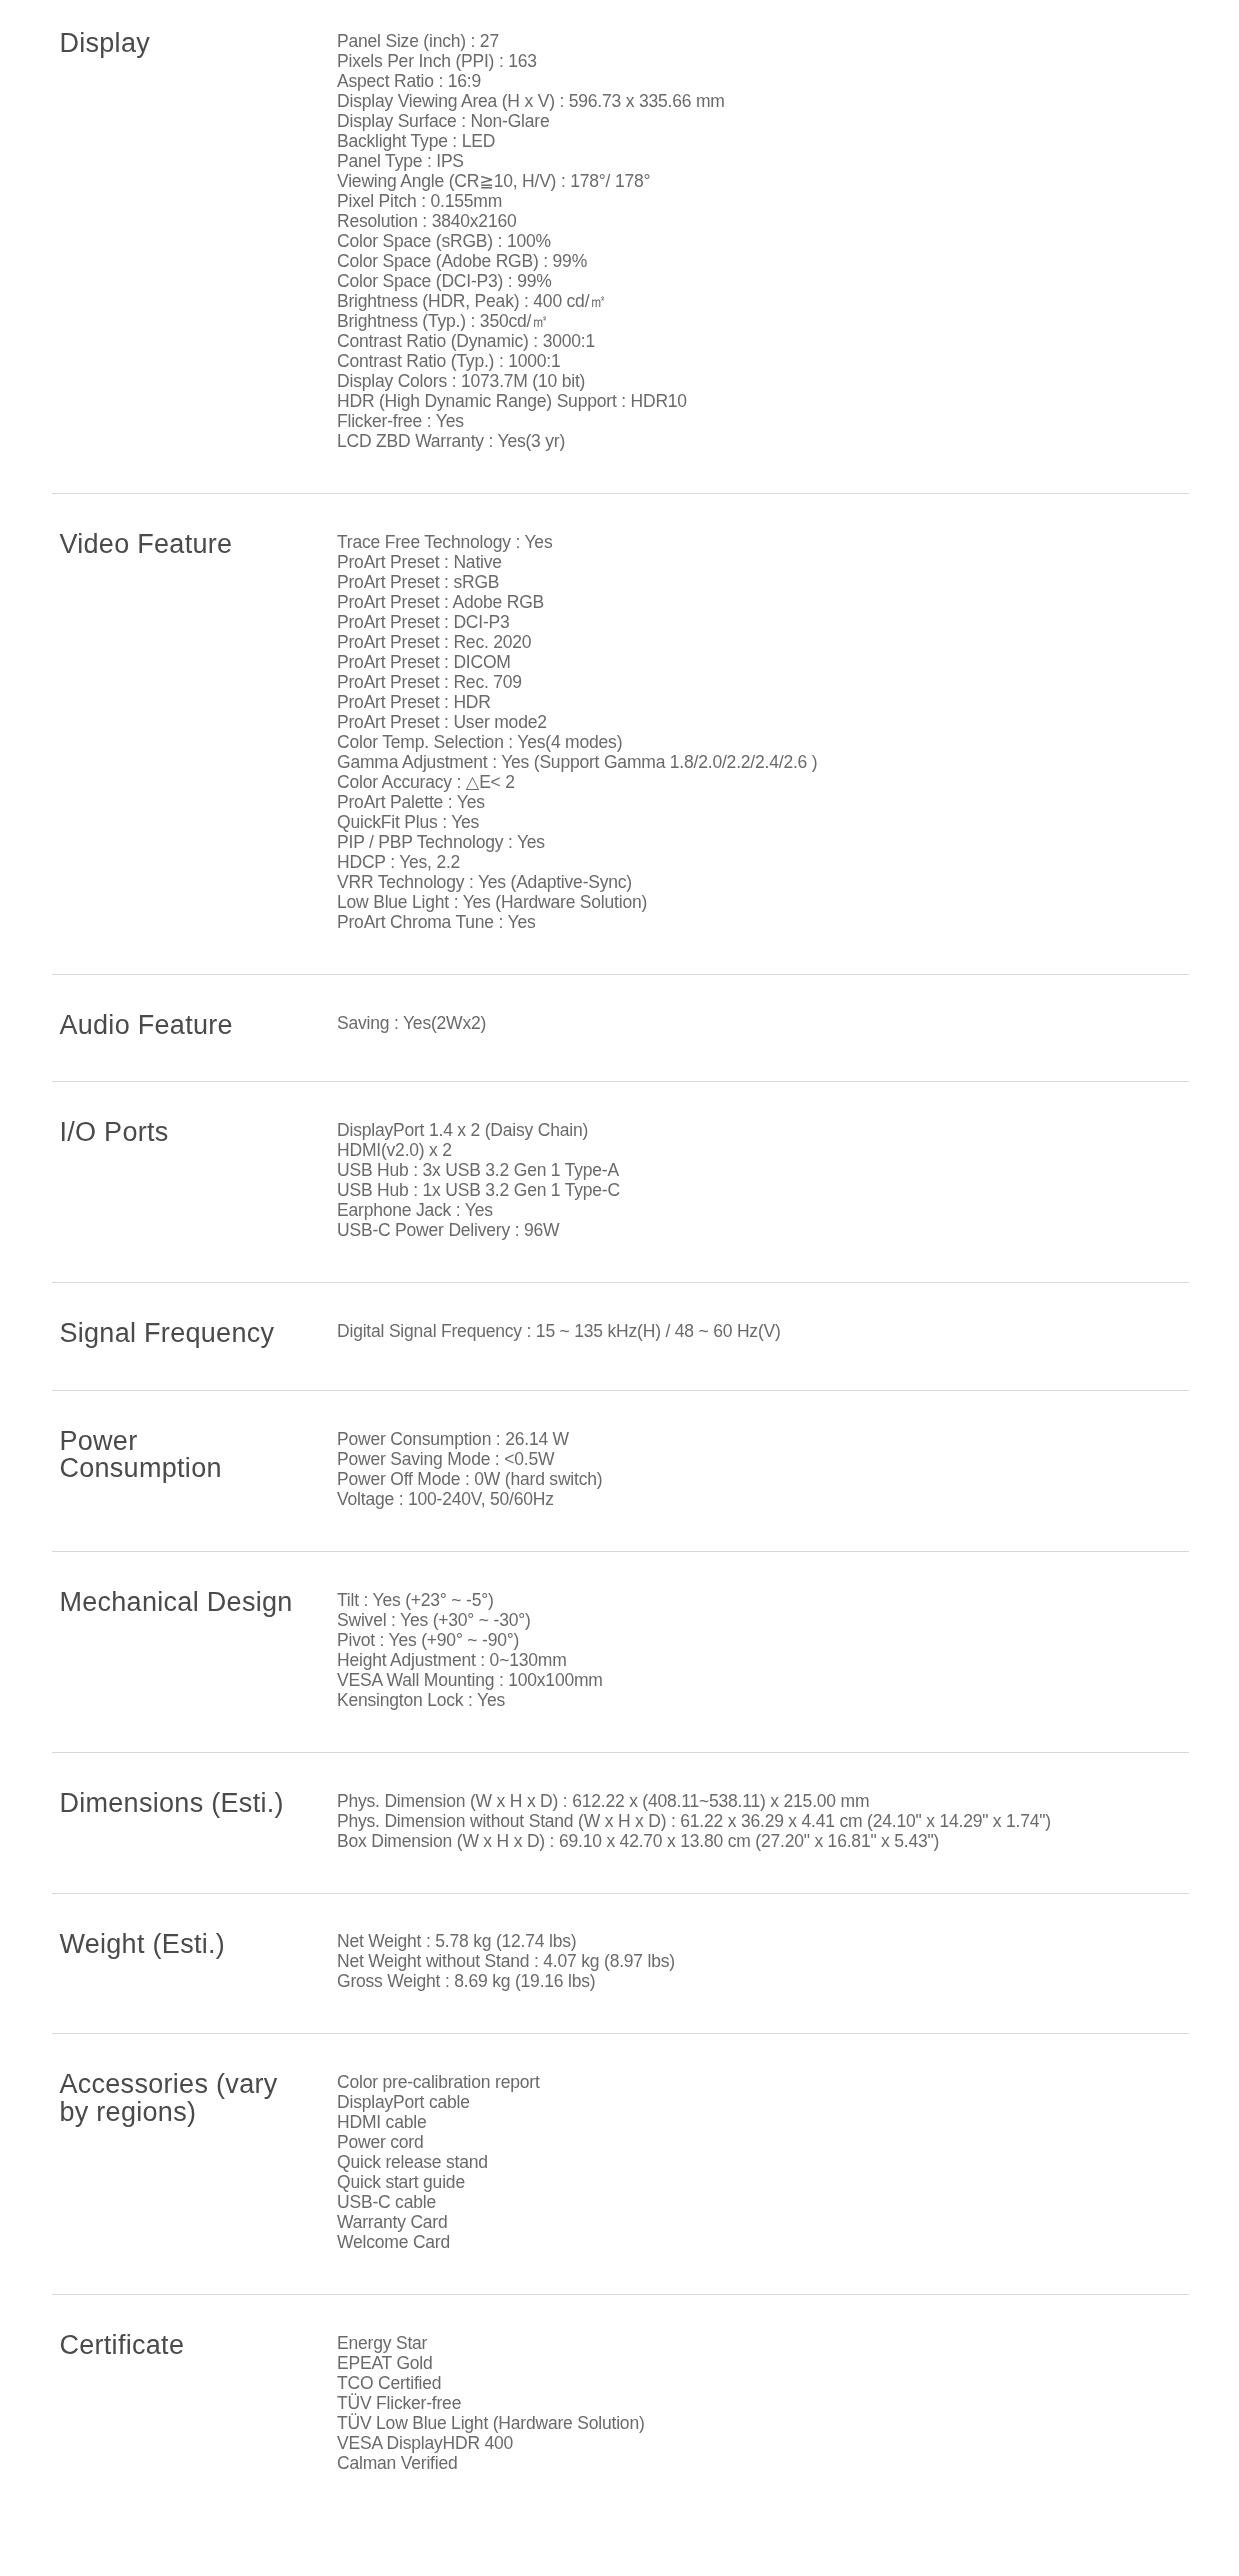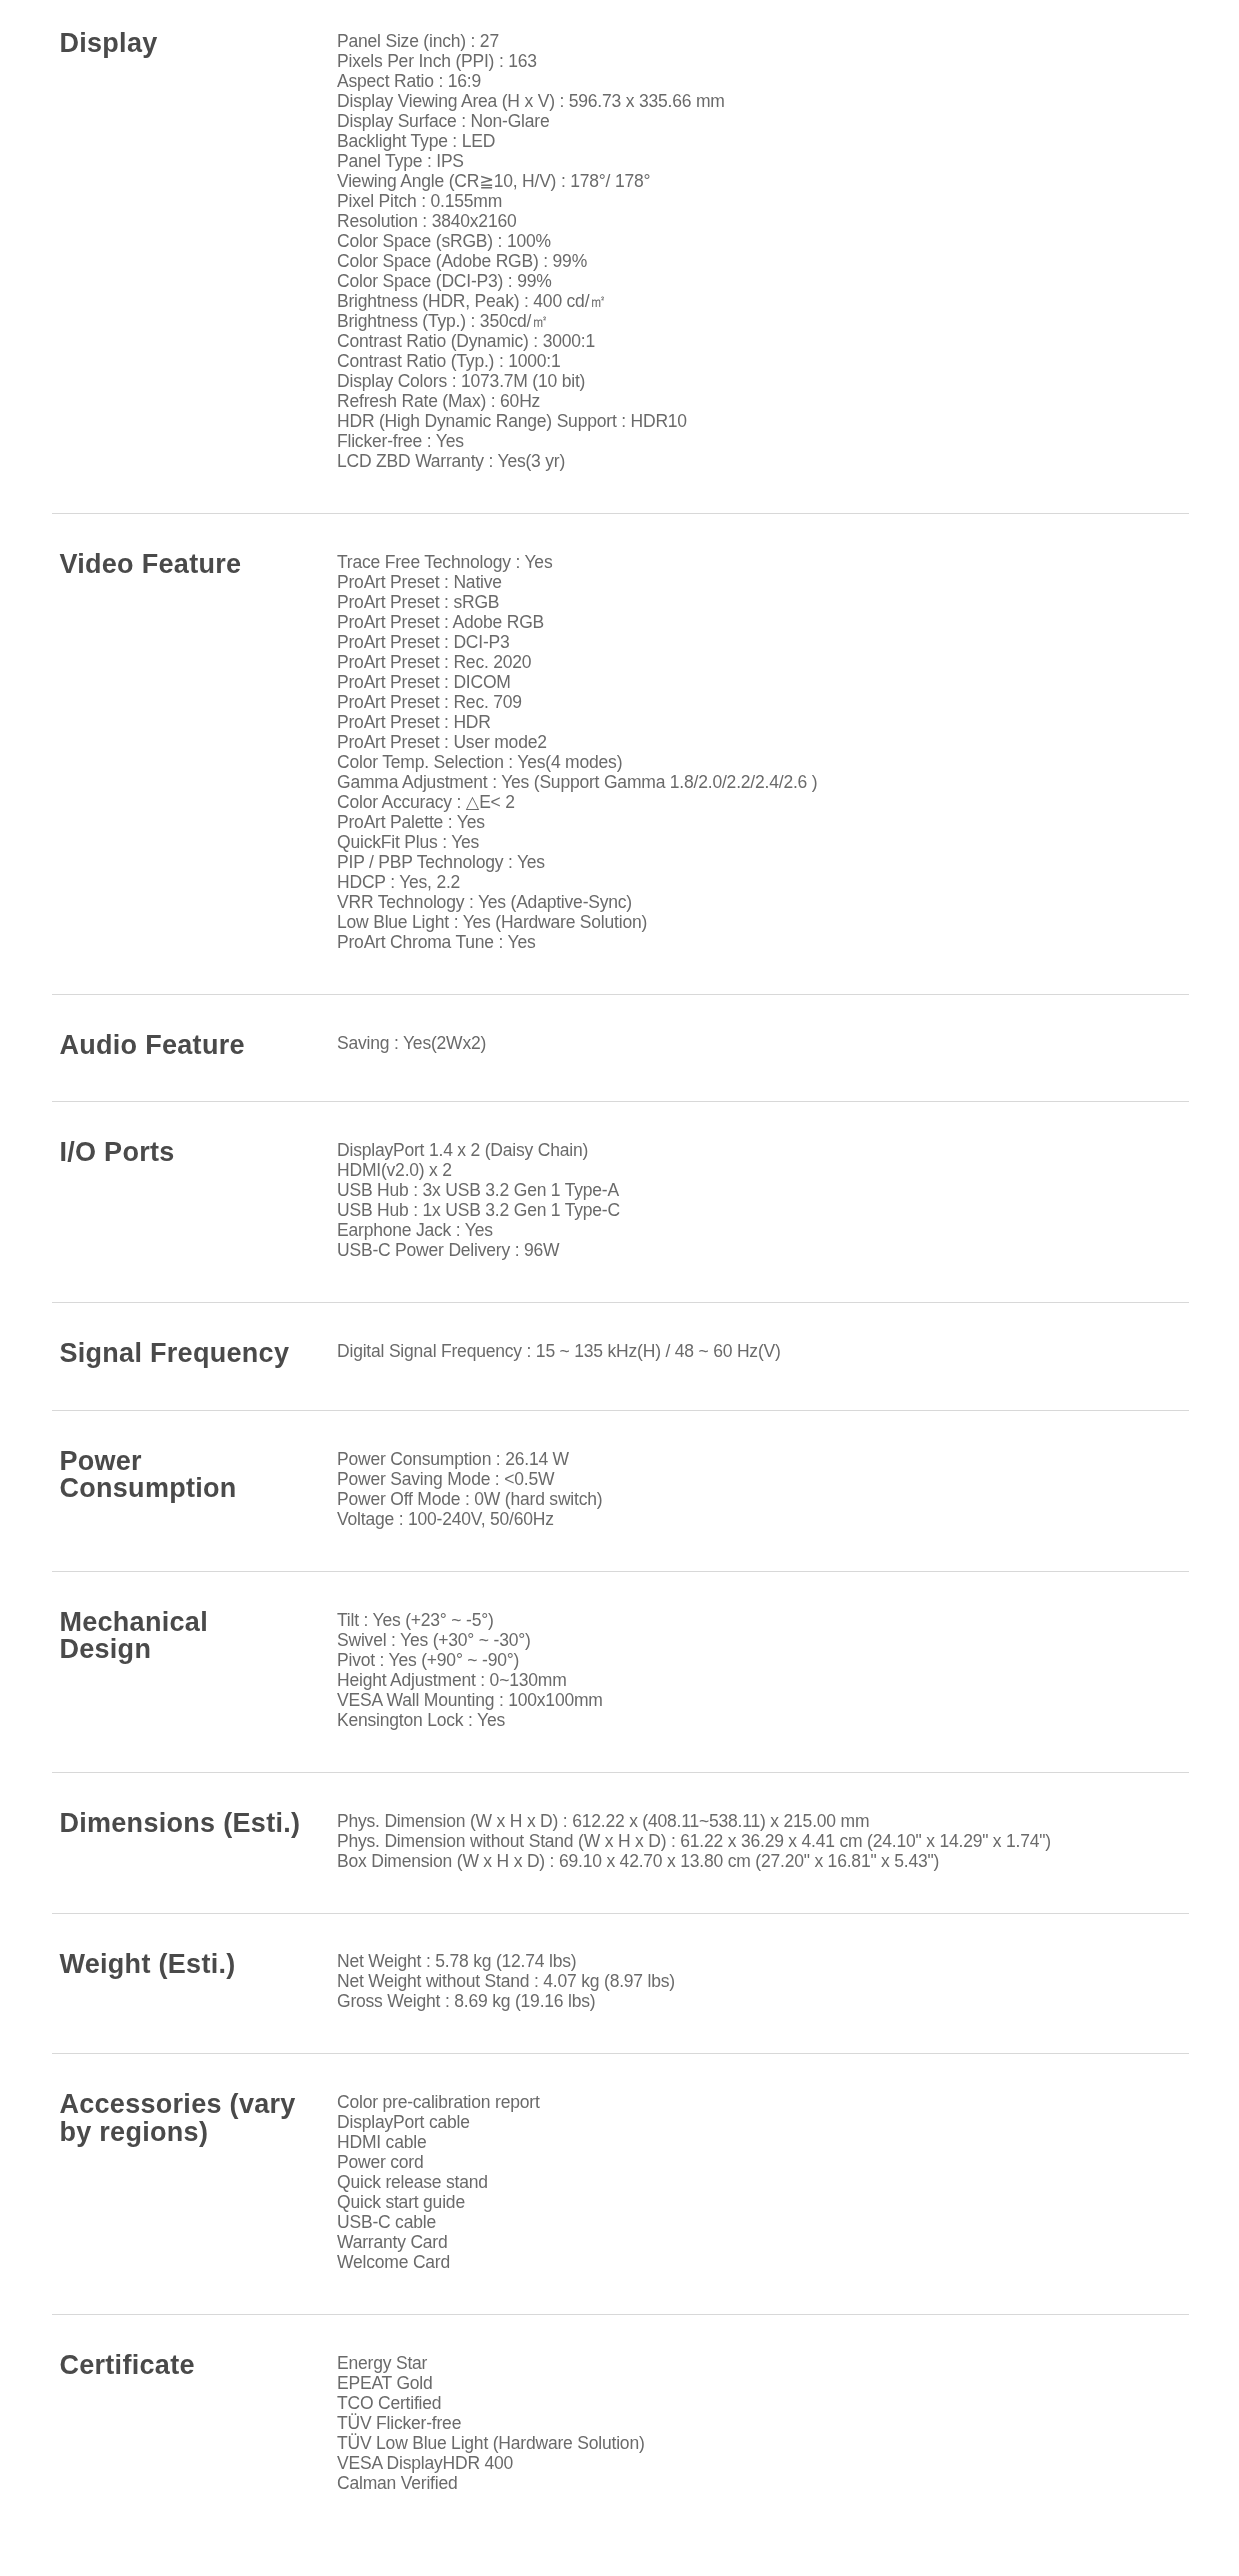--- a/index.html
+++ b/index.html
@@ -30,21 +30,21 @@
     border-bottom: none;
     padding-bottom: 13px;
   }
   .spec-title {
     flex: 0 0 285px;
     width: 285px;
     box-sizing: border-box;
     margin: 0;
     padding: 0 31px 0 7.4px;
     font-size: 27px;
-    font-weight: 700;
+    font-weight: 400;
     line-height: 27.6px;
     letter-spacing: 0.3px;
     color: #4a4a4a;
   }
   .spec-values {
     flex: 1 1 auto;
     min-width: 0;
     padding-top: 0.9px;
   }
   .spec-line {
@@ -74,21 +74,20 @@
           <div class="spec-line">Pixel Pitch : 0.155mm</div>
           <div class="spec-line">Resolution : 3840x2160</div>
           <div class="spec-line">Color Space (sRGB) : 100%</div>
           <div class="spec-line">Color Space (Adobe RGB) : 99%</div>
           <div class="spec-line">Color Space (DCI-P3) : 99%</div>
           <div class="spec-line">Brightness (HDR, Peak) : 400 cd/㎡</div>
           <div class="spec-line">Brightness (Typ.) : 350cd/㎡</div>
           <div class="spec-line">Contrast Ratio (Dynamic) : 3000:1</div>
           <div class="spec-line">Contrast Ratio (Typ.) : 1000:1</div>
           <div class="spec-line">Display Colors : 1073.7M (10 bit)</div>
-          <div class="spec-line">Refresh Rate (Max) : 60Hz</div>
           <div class="spec-line">HDR (High Dynamic Range) Support : HDR10</div>
           <div class="spec-line">Flicker-free : Yes</div>
           <div class="spec-line">LCD ZBD Warranty : Yes(3 yr)</div>
         </div>
       </section>
       <section class="spec-row">
         <h3 class="spec-title">Video Feature</h3>
         <div class="spec-values">
           <div class="spec-line">Trace Free Technology : Yes</div>
           <div class="spec-line">ProArt Preset : Native</div>

